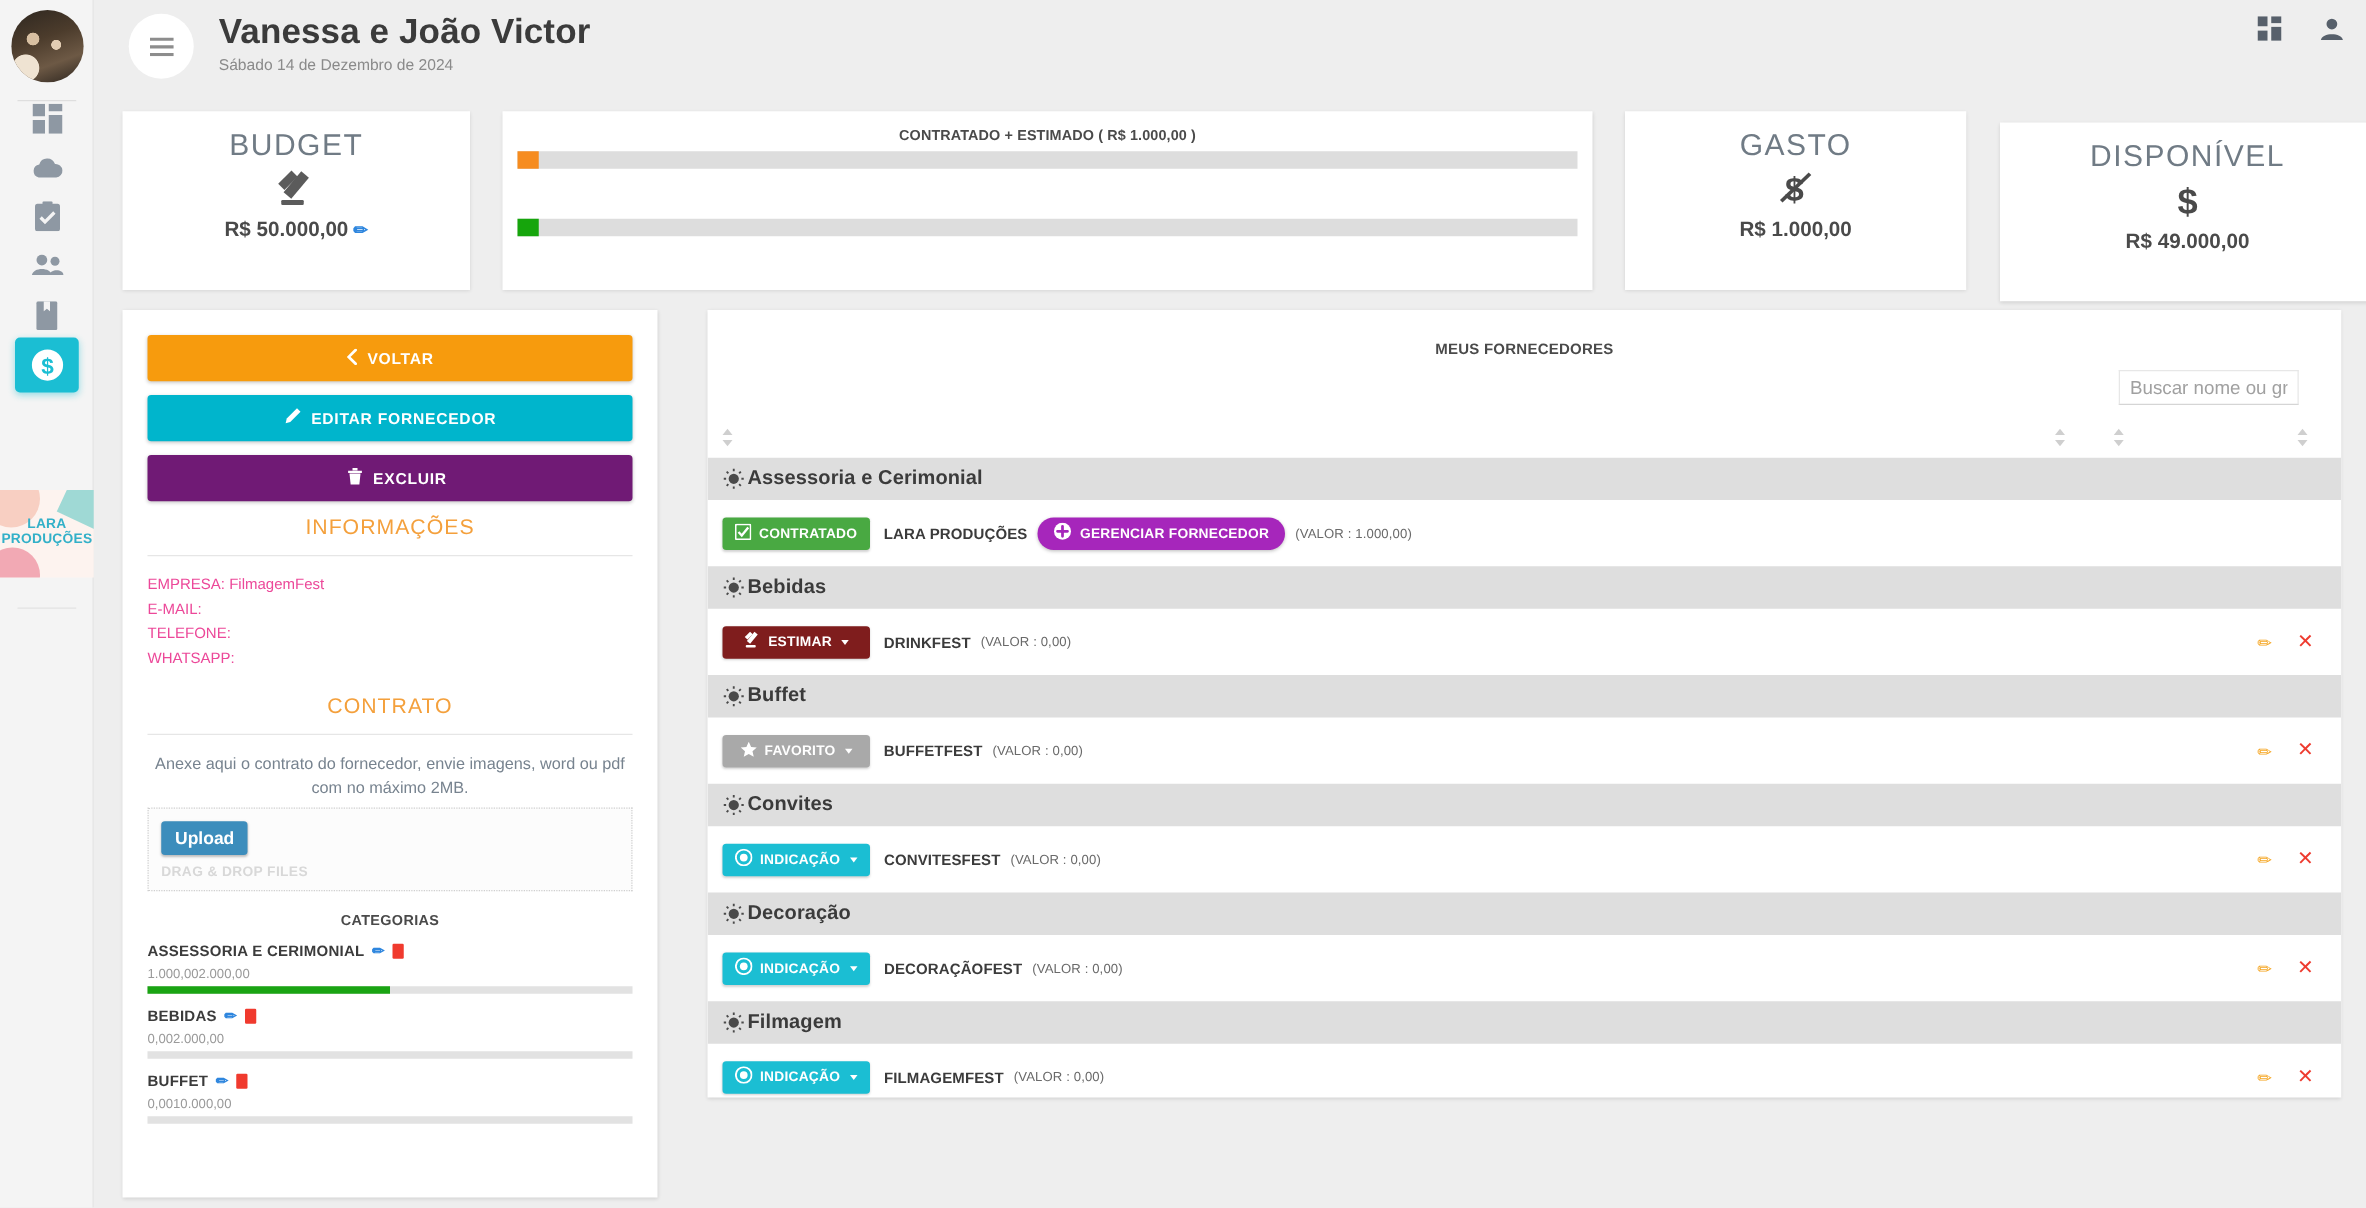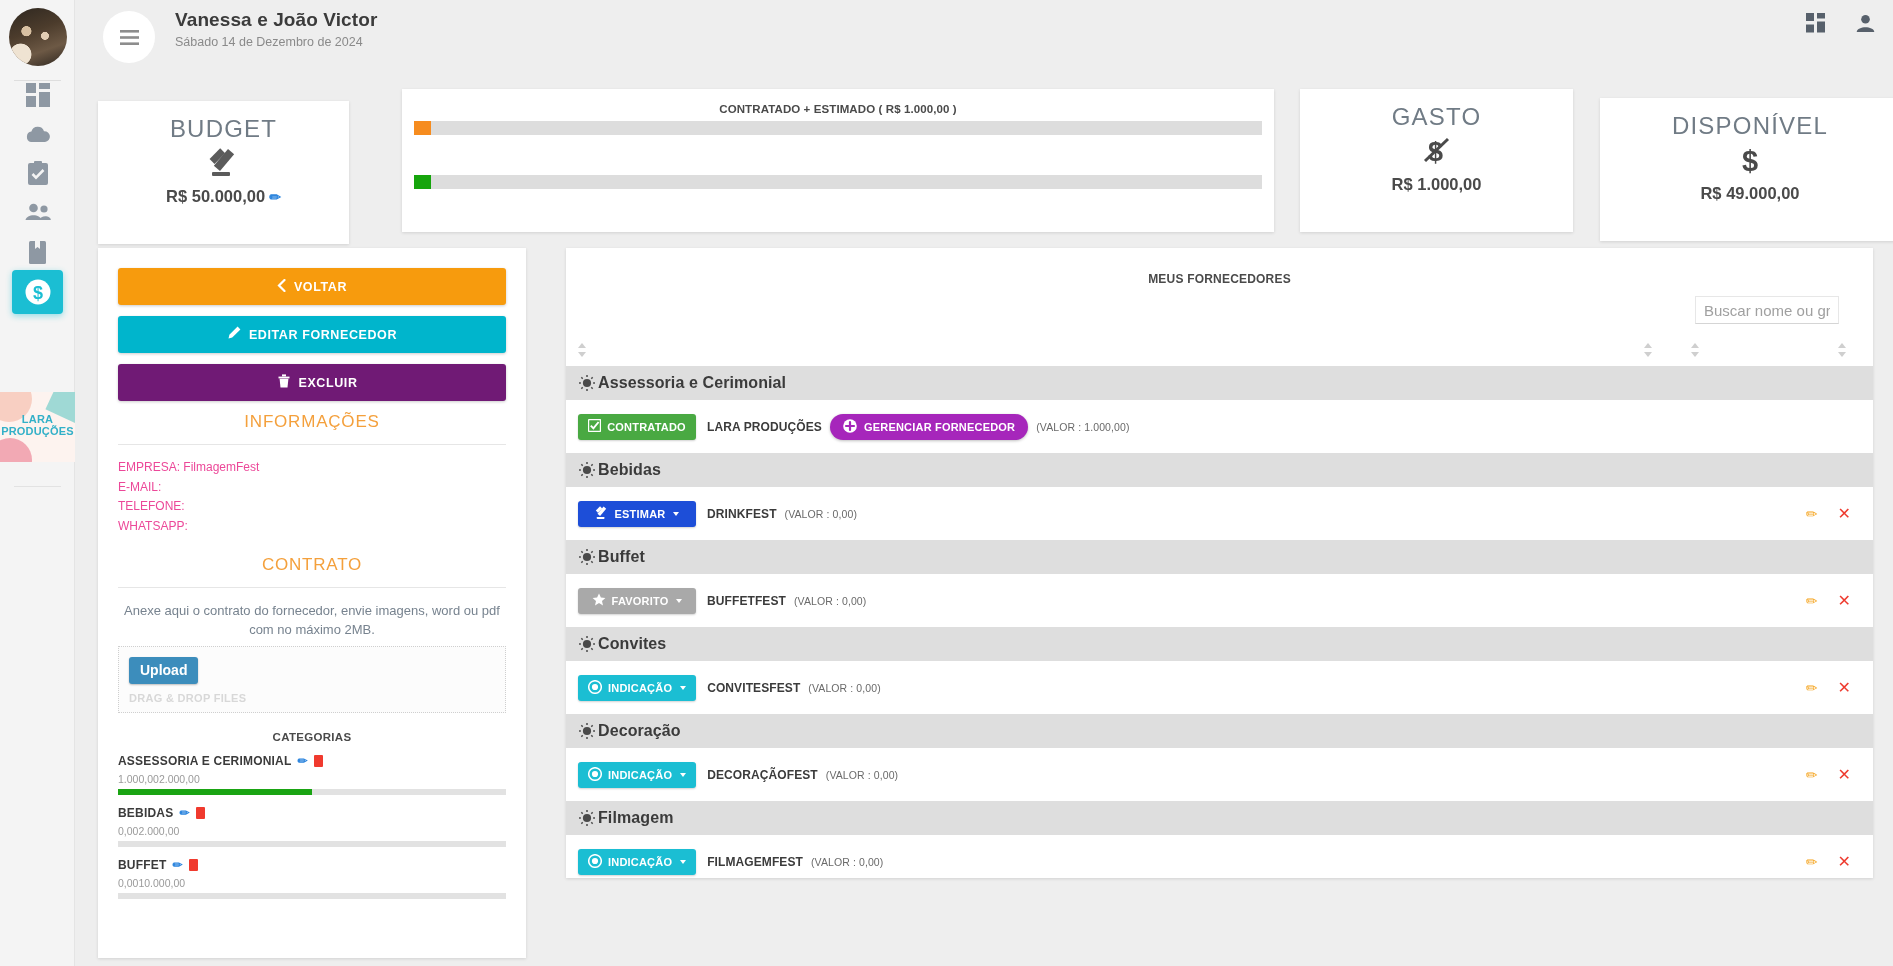--- a/index.html
+++ b/index.html
@@ -56,28 +56,28 @@
   #topbar {
     position: absolute; left: 75px; top: 0; right: 0; height: 74px;
     background: #eeeeee;
   }
   #menu-circle {
     position: absolute; left: 28px; top: 11px; width: 52px; height: 52px;
     border-radius: 50%; background: #fff; display:flex; align-items:center; justify-content:center;
     cursor:pointer;
   }
   #title-wrap { position: absolute; left: 100px; top: 9px; }
-  #title-wrap .t1 { font-size: 19px; font-weight: bold; color: #3b3b3b; letter-spacing: .1px; }
+  #title-wrap .t1 { font-size: 28px; font-weight: bold; color: #3b3b3b; letter-spacing: .1px; }
   #title-wrap .t2 { font-size: 12.5px; color: #8a8a8a; margin-top: 4px; }
   #top-right { position:absolute; right: 18px; top: 13px; display:flex; gap: 30px; align-items:center; }
   #top-right .ic { cursor: pointer; }
 
   
   .card { position:absolute; background:#fff; box-shadow: 0 1px 3px rgba(0,0,0,.12); }
-  #card-budget { left: 98px; top: 89px; width: 251px; height: 143px; margin-top: 12px; }
+  #card-budget { left: 98px; top: 89px; width: 278px; height: 143px; }
   #card-bars   { left: 402px; top: 89px; width: 872px; height: 143px; }
   #card-gasto  { left: 1300px; top: 89px; width: 273px; height: 143px; }
   #card-disp   { left: 1600px; top: 79px; width: 300px; height: 143px; margin-top: 19px; }
 
   .kpi-title { text-align:center; font-size: 24px; color:#707b85; font-weight: 300; letter-spacing:1.2px; padding-top: 14px; }
   .kpi-icon { text-align:center; margin-top: 4px; height: 34px; }
   .kpi-val { text-align:center; font-size: 16.5px; font-weight:bold; color:#4a4a4a; margin-top: 6px; }
   .kpi-val .pencil { color:#2e86de; margin-left:4px; cursor:pointer; font-size:14px; }
 
   
@@ -497,21 +497,21 @@
             <line x1="4.686648634762061" y1="13.31335136523794" x2="3.3431457505076203" y2="14.65685424949238" stroke="#4a4a4a" stroke-width="1.5"></line>
             <line x1="2.9000000000000004" y1="9" x2="1" y2="9.000000000000002" stroke="#4a4a4a" stroke-width="1.5"></line>
             <line x1="4.68664863476206" y1="4.686648634762061" x2="3.3431457505076185" y2="3.3431457505076203" stroke="#4a4a4a" stroke-width="1.5"></line>
             <line x1="8.999999999999998" y1="2.9000000000000004" x2="8.999999999999998" y2="1" stroke="#4a4a4a" stroke-width="1.5"></line>
             <line x1="13.313351365237938" y1="4.68664863476206" x2="14.65685424949238" y2="3.3431457505076185" stroke="#4a4a4a" stroke-width="1.5"></line>
           </svg>
         </span>
         <span>Bebidas</span>
       </div>
       <div class="item-row">
-        <span class="tag" style="background:#1d4ed8">
+        <span class="tag" style="background:#7f1d1d">
           <span><svg width="14" height="14" viewBox="0 0 14 14">
               <g fill="#fff">
                 <rect x="5.3" y="0.5" width="3.4" height="9.5" transform="rotate(40 7 5)"></rect>
                 <rect x="1" y="2" width="6" height="3" transform="rotate(-45 4 3.5)"></rect>
                 <rect x="1.6" y="11" width="8" height="1.9" rx="0.8"></rect>
               </g>
             </svg></span>
           <span>ESTIMAR</span>
           <span class="caret"></span>
         </span>

